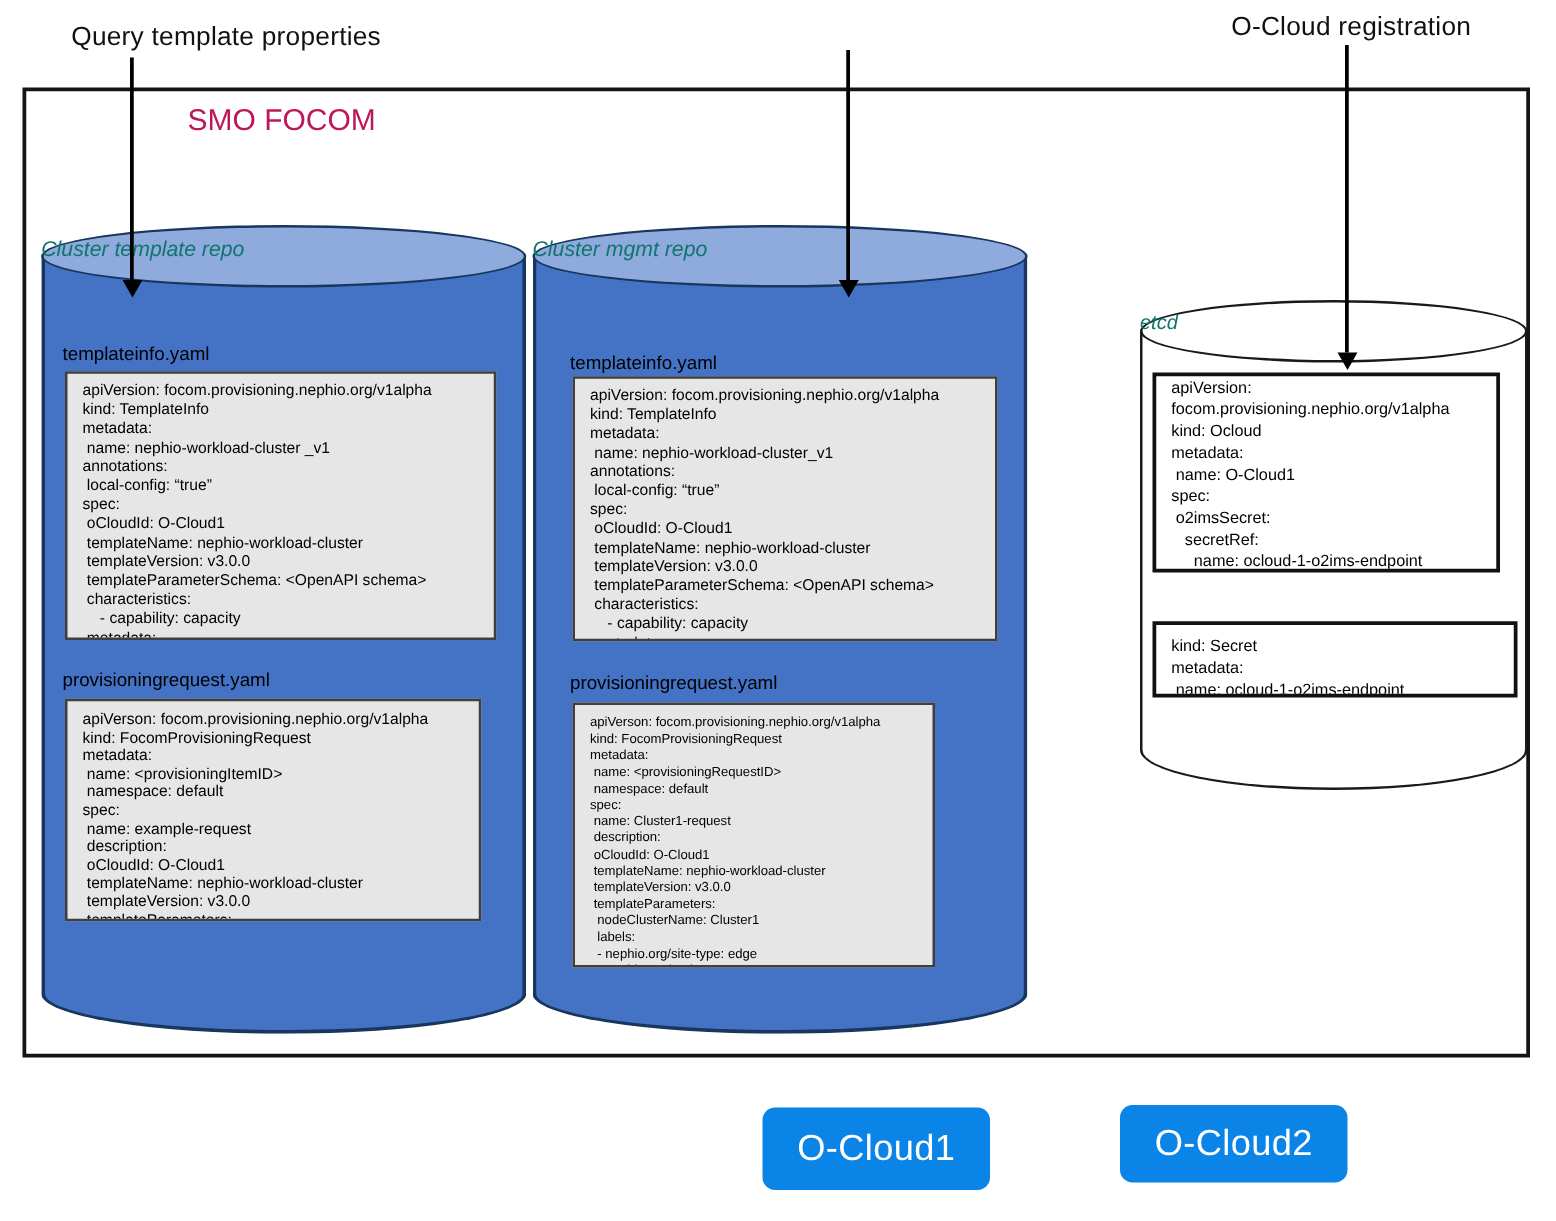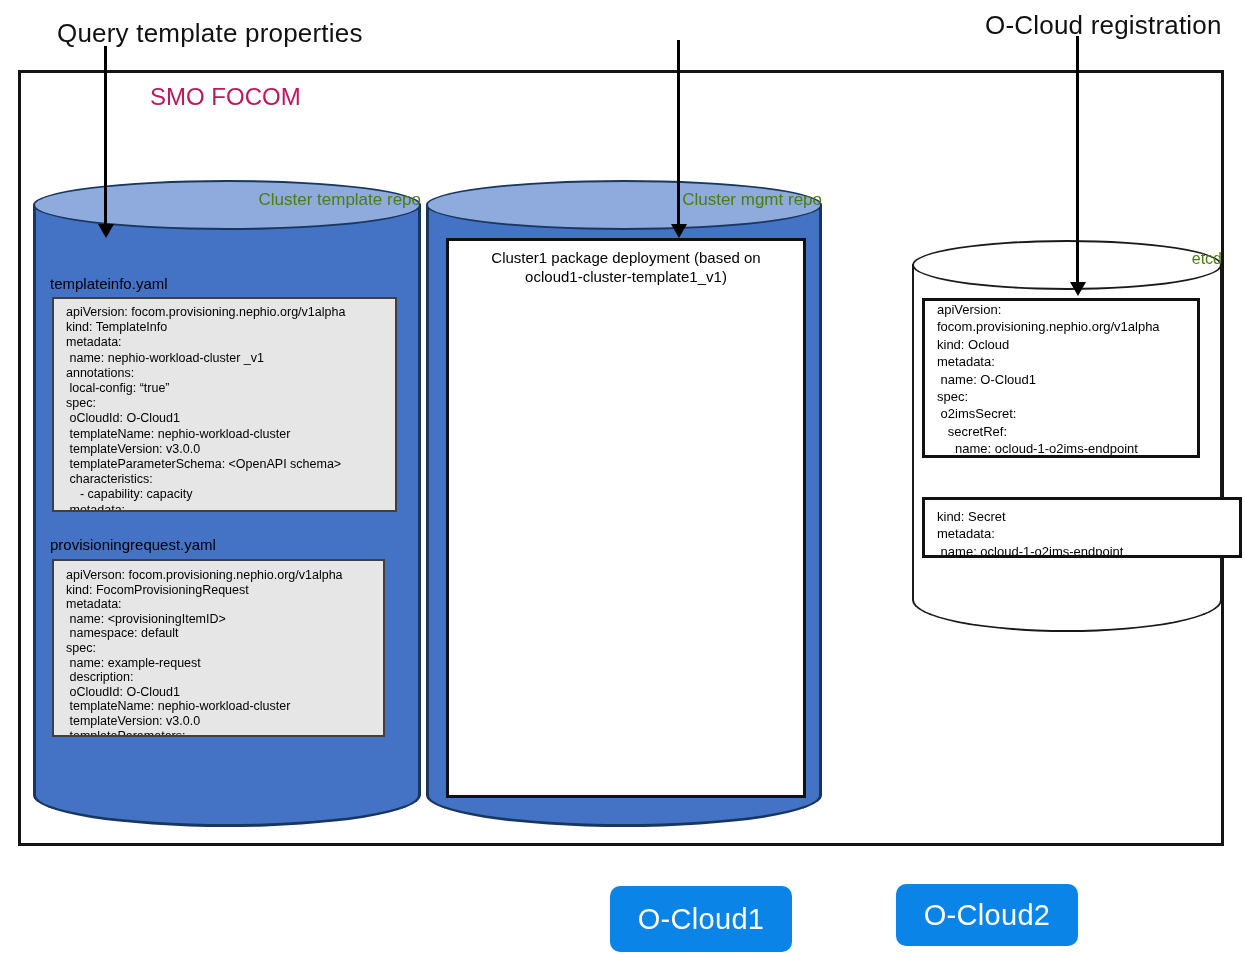--- a/index.html
+++ b/index.html
@@ -1,34 +1,34 @@
 <!DOCTYPE html>
 <html><head>
 <meta charset="utf-8">
 <style>
   html,body{margin:0;padding:0;background:#fff;}
   .canvas{
     position:relative;width:1245px;height:977px;background:#fff;overflow:hidden;
     font-family:"Liberation Sans",sans-serif;color:#000;
   }
   
-  .lbl-top{position:absolute;font-size:26px;letter-spacing:.2px;color:#111;white-space:nowrap;}
+  .lbl-top{position:absolute;font-size:21px;letter-spacing:.2px;color:#111;white-space:nowrap;}
   
   .arrow{position:absolute;z-index:60;}
   .arrow-shaft{position:absolute;left:6px;top:0;width:3px;background:#000;}
   .arrow-head{position:absolute;left:0;width:0;height:0;border-left:8px solid transparent;border-right:8px solid transparent;border-top:14px solid #000;}
   
   .main-box{position:absolute;left:18px;top:70px;width:1206px;height:776px;border:3px solid #141414;background:#fff;box-sizing:border-box;}
   .smo-title{position:absolute;left:150px;top:83px;font-size:24px;color:#be185d;}
   
   .cyl{position:absolute;}
   .cyl-body{position:absolute;left:0;right:0;top:24px;bottom:0;box-sizing:border-box;
     border-radius:0 0 50% 50% / 0 0 32px 32px;}
   .cyl-ellipse{position:absolute;left:0;right:0;top:0;height:50px;box-sizing:border-box;border-radius:50%;z-index:2;}
-  .cyl-label{position:absolute;left:0;right:0;top:10px;text-align:right;font-size:17px;color:#4d7c0f;z-index:3;}
+  .cyl-label{position:absolute;left:0;right:0;top:10px;text-align:left;font-size:17px;color:#0f766e;z-index:3;font-style:italic;}
   .blue .cyl-body{background:#4472c4;border:3px solid #17375e;border-top:none;}
   .blue .cyl-ellipse{background:#8faadc;border:2px solid #17375e;}
   .white .cyl-body{background:#fff;border:2px solid #1a1a1a;border-top:none;}
   .white .cyl-ellipse{background:#fff;border:2px solid #1a1a1a;}
   
   .pkg-box{position:absolute;background:#fff;border:3px solid #111;box-sizing:border-box;z-index:10;}
   .pkg-title{position:absolute;left:0;right:0;top:7px;text-align:center;font-size:15px;color:#000;padding:0 14px;box-sizing:border-box;line-height:19px;}
   .file-label{position:absolute;font-size:15px;color:#000;white-space:nowrap;}
   .yaml-box{position:absolute;background:#e7e6e6;border:2px solid #3f3f3f;box-sizing:border-box;margin:0;
     white-space:pre;overflow:hidden;font-family:"Liberation Sans",sans-serif;}
@@ -99,23 +99,20 @@
  templateName: nephio-workload-cluster
  templateVersion: v3.0.0
  templateParameters:</pre>
 
   <div class="cyl blue" style="left:426px;top:180px;width:396px;height:647px;">
     <div class="cyl-body"></div>
     <div class="cyl-ellipse"></div>
     <div class="cyl-label">Cluster mgmt repo</div>
   </div>
 
-  <div class="pkg-box" style="left:446px;top:238px;width:360px;height:560px;">
-    <div class="pkg-title">Cluster1 package deployment (based on ocloud1-cluster-template1_v1)</div>
-  </div>
   <div class="file-label" style="left:456px;top:282px;">templateinfo.yaml</div>
   <pre class="yaml-box yaml-lg" style="left:458px;top:301px;width:340px;height:212px;">apiVersion: focom.provisioning.nephio.org/v1alpha
 kind: TemplateInfo
 metadata:
  name: nephio-workload-cluster_v1
 annotations:
  local-config: “true”
 spec:
  oCloudId: O-Cloud1
  templateName: nephio-workload-cluster
@@ -149,20 +146,20 @@
   </div>
   <pre class="res-box" style="left:922px;top:298px;width:278px;height:160px;">apiVersion:
 focom.provisioning.nephio.org/v1alpha
 kind: Ocloud
 metadata:
  name: O-Cloud1
 spec:
  o2imsSecret:
    secretRef:
      name: ocloud-1-o2ims-endpoint</pre>
-  <pre class="res-box" style="left:922px;top:497px;width:320px;height:61px;padding-top:8px;">kind: Secret
+  <pre class="res-box" style="left:922px;top:497px;width:292px;height:61px;padding-top:8px;">kind: Secret
 metadata:
  name: ocloud-1-o2ims-endpoint</pre>
 
   <div class="cloud-btn" style="left:610px;top:886px;width:182px;height:66px;">O-Cloud1</div>
   <div class="cloud-btn" style="left:896px;top:884px;width:182px;height:62px;">O-Cloud2</div>
 
 </div>
 
 </body></html>

